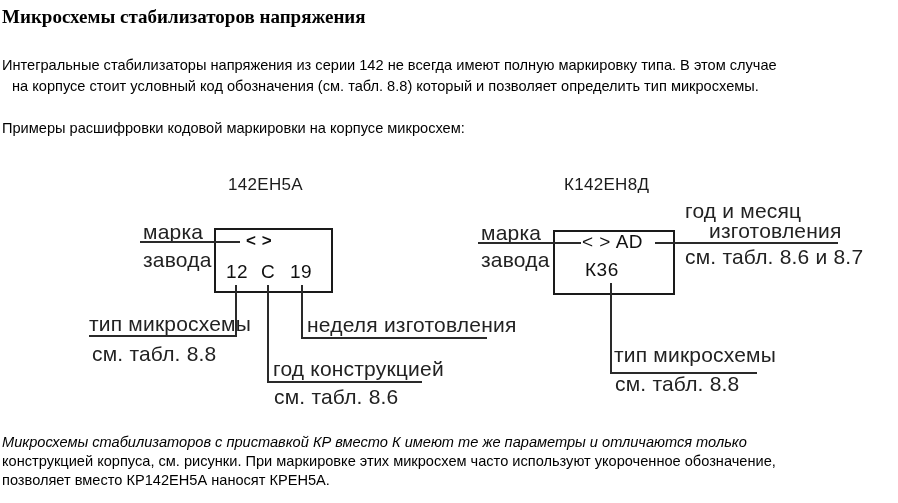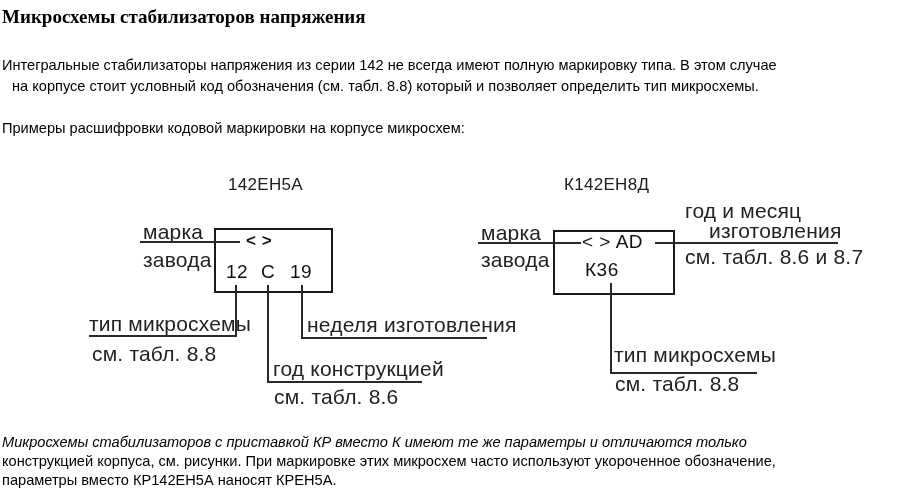--- a/index.html
+++ b/index.html
@@ -90,13 +90,13 @@
 
     <div class="vl" style="left:596px; top:283px; height:90px;"></div>
     <div class="hl" style="left:596px; top:372px; width:147px;"></div>
     <span class="dtext lbl" style="left:600px; top:343px;">тип микросхемы</span>
     <span class="dtext lbl" style="left:601px; top:372px;">см. табл. 8.8</span>
   </div>
 </div>
 
 <p class="para" style="top:433px;font-style:italic;">Микросхемы стабилизаторов с приставкой КР вместо К имеют те же параметры и отличаются только</p>
 <p class="para" style="top:452px;">конструкцией корпуса, см. рисунки. При маркировке этих микросхем часто используют укороченное обозначение,</p>
-<p class="para" style="top:471px;">параметры вместо КР142ЕН5А наносят КРЕН5А.</p>
+<p class="para" style="top:471px;">позволяет вместо КР142ЕН5А наносят КРЕН5А.</p>
 
 </body></html>

